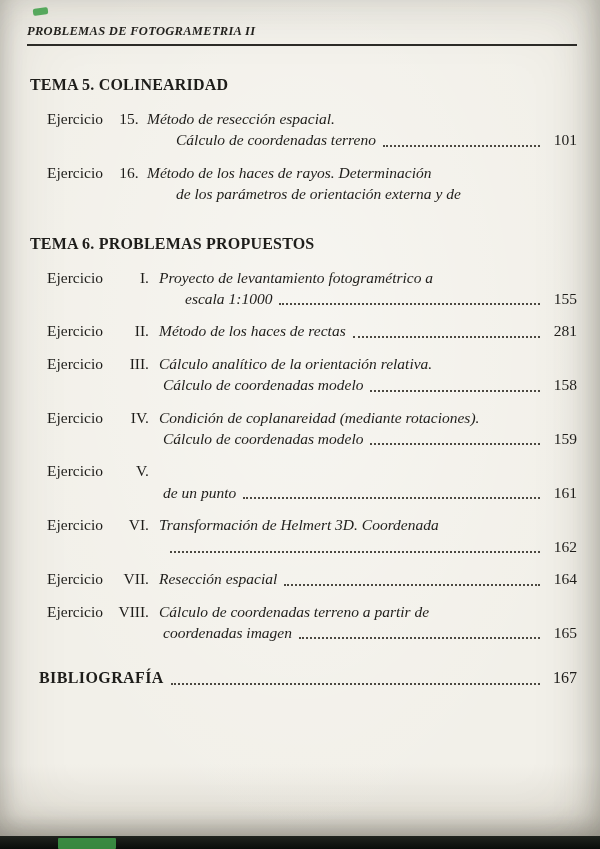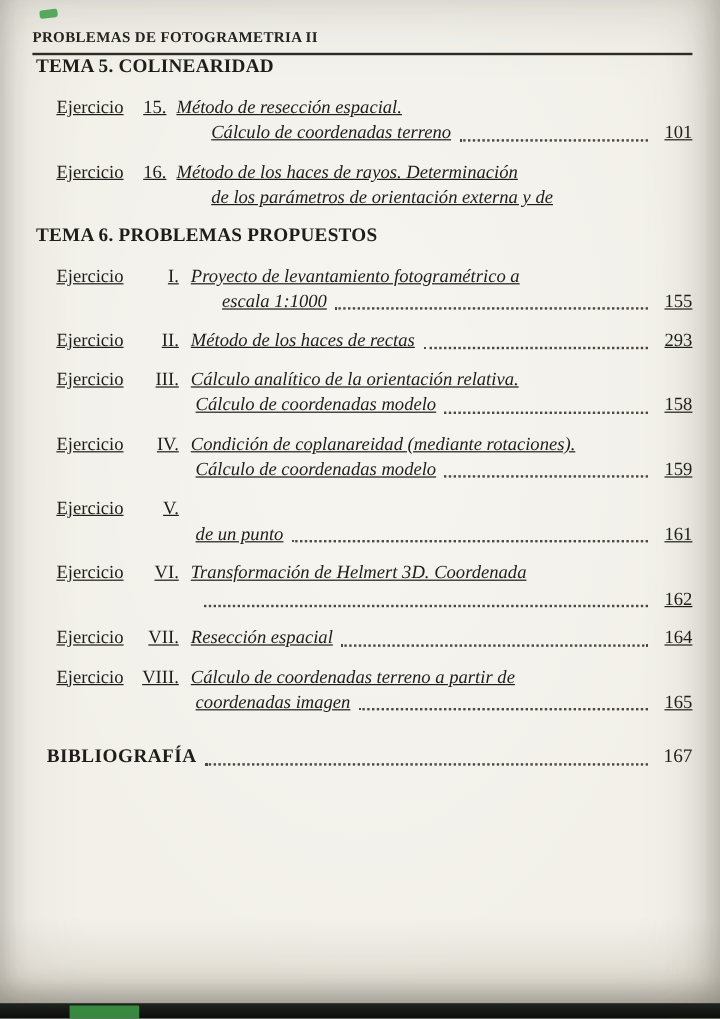--- a/index.html
+++ b/index.html
@@ -31,45 +31,45 @@
     width: 15px; height: 7px;
     background: #46a24f;
     border-radius: 2px;
     transform: rotate(-7deg);
     opacity: 0.9;
   }
 
   .content { position: absolute; left: 27px; right: 23px; top: 24px; }
 
   .running-header {
+    font-style: italic;
     font-weight: bold;
     font-size: 12.5px;
     letter-spacing: 0.3px;
     padding-bottom: 5px;
     border-bottom: 2px solid #2c2b27;
     color: #23221e;
   }
 
-  .section { }
+  .section { margin-top: 29px; }
   .section-heading {
     font-weight: bold;
     font-size: 16px;
     letter-spacing: 0.2px;
     margin-left: 3px;
     line-height: 20px;
   }
   .entries { margin-top: 13px; margin-left: 20px; }
 
   .entry { margin-bottom: 11px; }
   .line {
     display: flex;
     align-items: baseline;
     font-size: 15.5px;
     line-height: 21.4px;
-    text-decoration: underline;
   }
   .entry-label { flex: 0 0 64px; }
   .entry-num   { flex: 0 0 36px; text-align: center; }
   .sec-1 .entry-num { flex-basis: 48px; text-align: right; padding-right: 10px; }
   .entry-title { font-style: italic; }
 
   .cont { padding-left: 129px; }                    
   .sec-1 .cont { padding-left: 116px; }             
   .sec-1 .entry:first-child .cont { padding-left: 138px; }
 
@@ -159,21 +159,21 @@
               <span class="leader"></span>
               <span class="pagenum">155</span>
             </div>
           </div>
           <div class="entry">
             <div class="line">
               <span class="entry-label">Ejercicio</span>
               <span class="entry-num">II.</span>
               <span class="entry-title">Método de los haces de rectas</span>
               <span class="leader"></span>
-              <span class="pagenum">293</span>
+              <span class="pagenum">281</span>
             </div>
           </div>
           <div class="entry">
             <div class="line">
               <span class="entry-label">Ejercicio</span>
               <span class="entry-num">III.</span>
               <span class="entry-title">Cálculo analítico de la orientación relativa.</span>
             </div>
             <div class="line cont">
               <span class="entry-title">Cálculo de coordenadas modelo</span>

